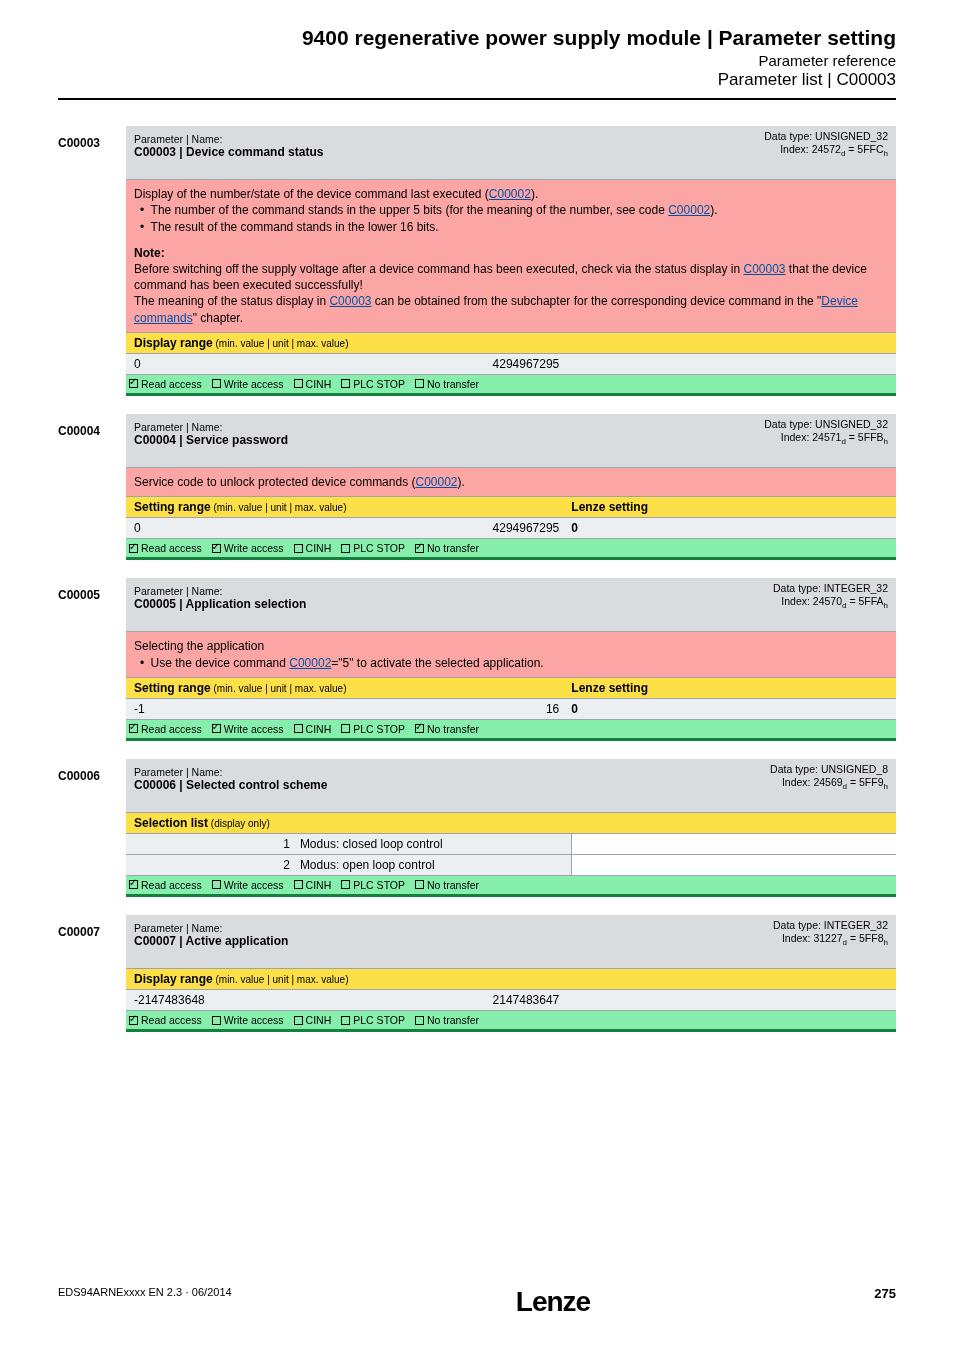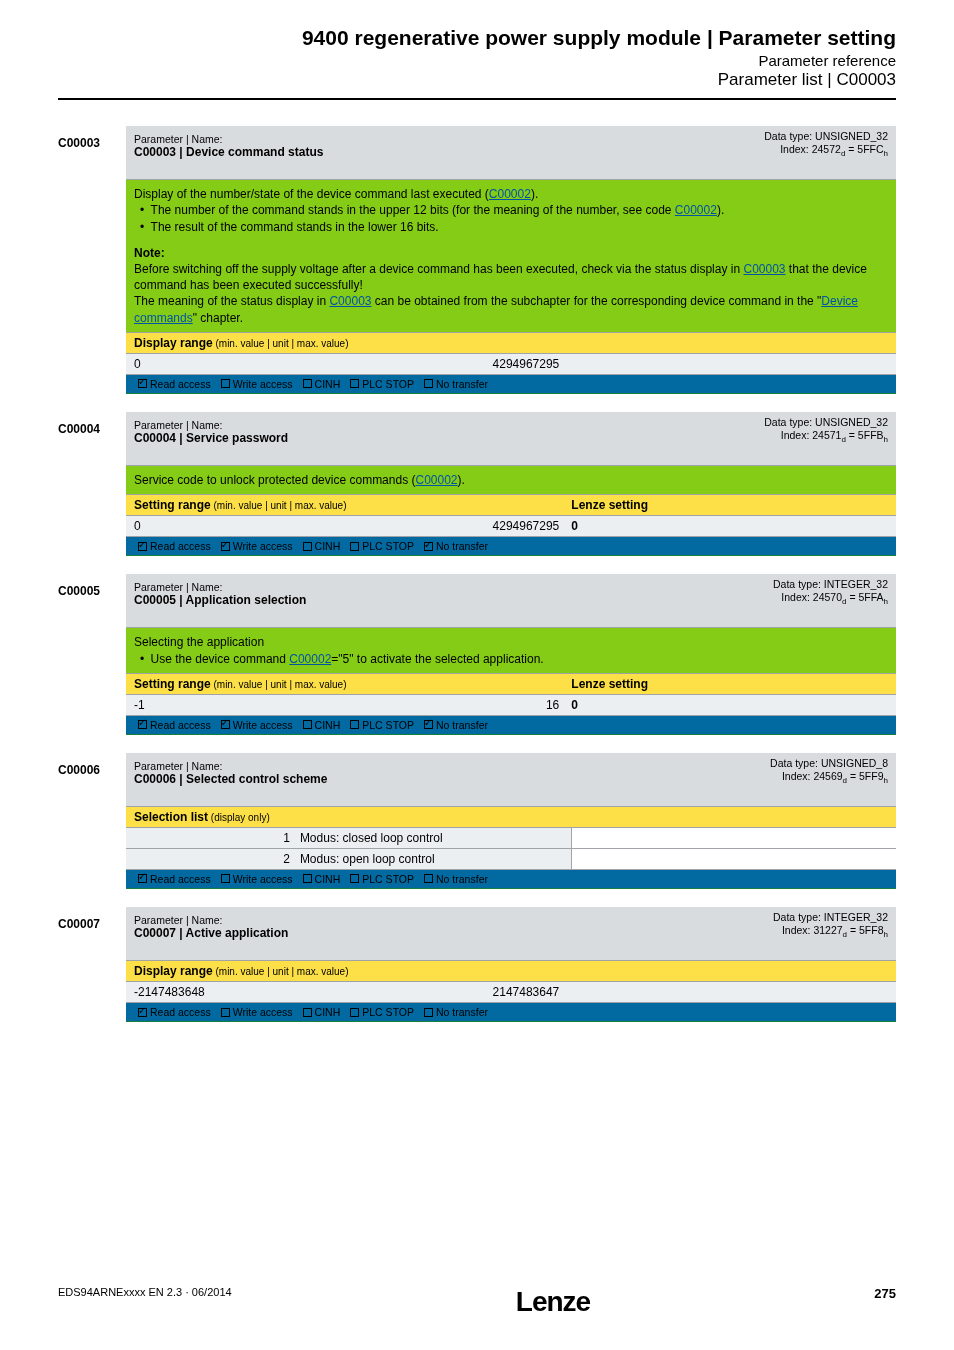--- a/index.html
+++ b/index.html
@@ -69,21 +69,21 @@
   }
   .row-head-right {
     text-align: right;
     font-size: 10.5px;
     line-height: 1.25;
   }
   .row-head-right .d { }
   .row-head-right .i { }
   .sub { font-size: 8px; vertical-align: sub; }
   .desc {
-    background: #84cc16;
+    background: #fca5a5;
     border-bottom: 1px solid #a0a4a8;
     padding: 6px 8px 6px 8px;
     font-size: 12px;
     line-height: 1.35;
   }
   .desc .bullet { padding-left: 6px; }
   .desc .bullet::before { content: "• "; padding-right: 3px; }
   .note-title { font-weight: 700; margin-top: 10px; }
   .link { color: #0054a6; text-decoration: underline; }
   .section-label {
@@ -104,24 +104,24 @@
     border-bottom: 1px solid #a0a4a8;
     display: flex;
     font-size: 12px;
     padding: 3px 8px;
   }
   .val-row .c1 { width: 23%; }
   .val-row .c2 { width: 22%; text-align: right; padding-right: 16px; }
   .val-row .c3 { width: 13%; text-align: right; padding-right: 12px; }
   .val-row .c4 { flex: 1; }
   .access-row {
-    background: #0369a1;
-    border-bottom: 1px solid #15803d;
+    background: #86efac;
+    border-bottom: 3px solid #15803d;
     font-size: 10.5px;
-    padding: 3px 12px;
+    padding: 3px 3px;
     display: flex;
     gap: 10px;
   }
   .cb { display: inline-flex; align-items: center; gap: 3px; }
   .cb-box {
     display: inline-block;
     width: 9px; height: 9px;
     border: 1px solid #000;
     position: relative;
   }
@@ -179,21 +179,21 @@
           <div class="pn-label">Parameter | Name:</div>
           <div class="pn-name">C00003 | Device command status</div>
         </div>
         <div class="row-head-right">
           <div class="d">Data type: UNSIGNED_32</div>
           <div class="i"><span>Index: 24572</span><span class="sub">d</span><span> = 5FFC</span><span class="sub">h</span></div>
         </div>
       </div>
       <div class="desc">
         <div><span>Display of the number/state of the device command last executed (</span><span class="link">C00002</span><span>).</span></div>
-        <div class="bullet"><span>The number of the command stands in the upper 12 bits (for the meaning of the number, see code </span><span class="link">C00002</span><span>).</span></div>
+        <div class="bullet"><span>The number of the command stands in the upper 5 bits (for the meaning of the number, see code </span><span class="link">C00002</span><span>).</span></div>
         <div class="bullet">The result of the command stands in the lower 16 bits.</div>
         <div class="note-title">Note:</div>
         <div><span>Before switching off the supply voltage after a device command has been executed, check via the status display in </span><span class="link">C00003</span><span> that the device command has been executed successfully!</span></div>
         <div><span>The meaning of the status display in </span><span class="link">C00003</span><span> can be obtained from the subchapter for the corresponding device command in the "</span><span class="link">Device commands</span><span>" chapter.</span></div>
       </div>
       <div class="section-label"><span>Display range</span><span class="thin"> (min. value | unit | max. value)</span></div>
       <div class="val-row">
         <div class="c1">0</div>
         <div class="c2"></div>
         <div class="c3">4294967295</div>

